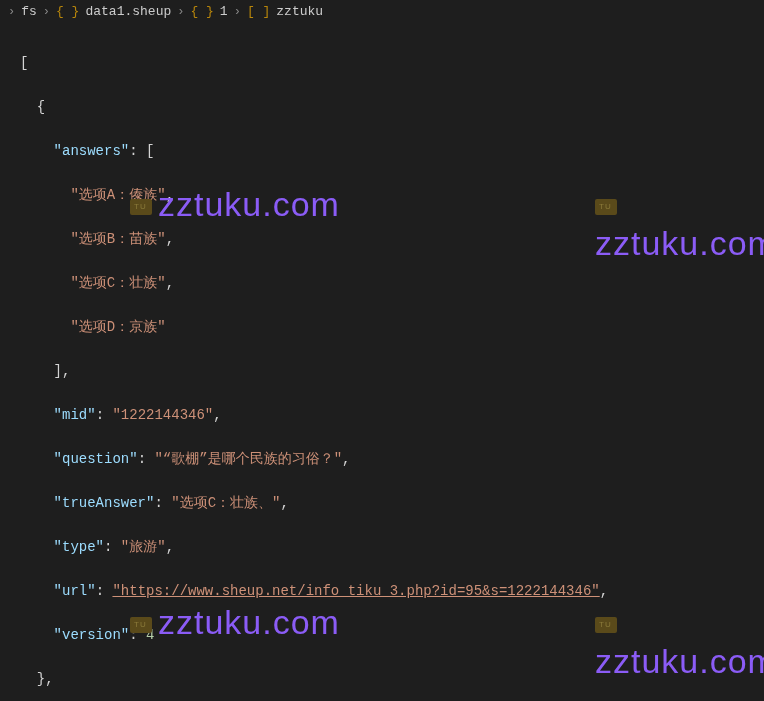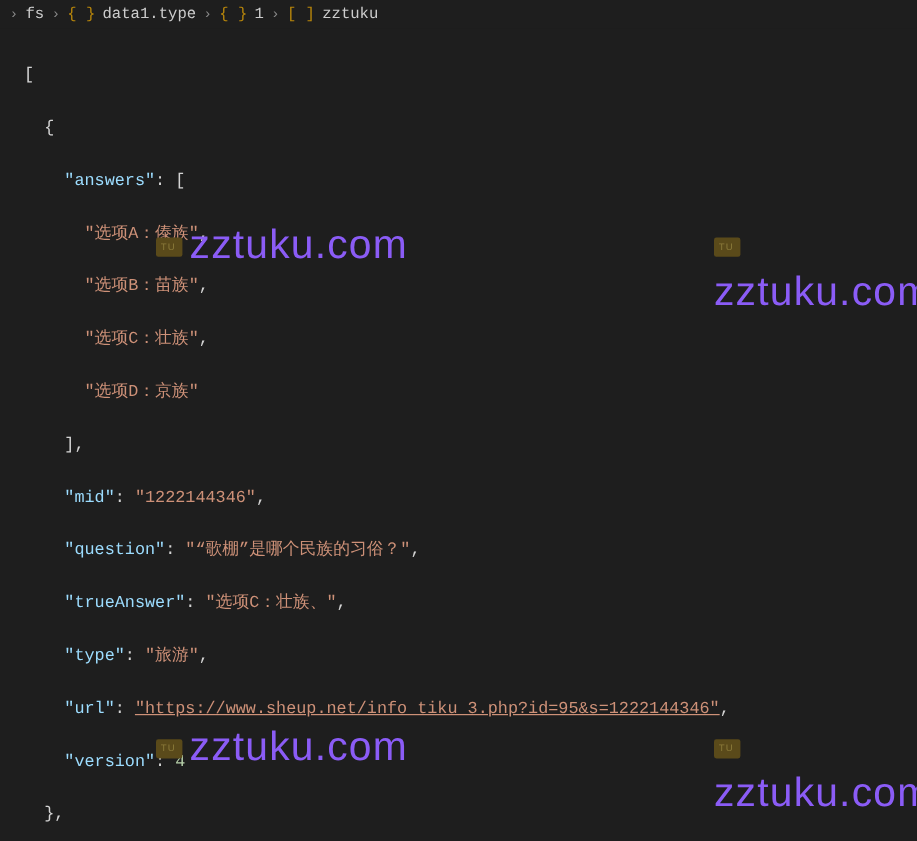--- a/index.html
+++ b/index.html
@@ -68,21 +68,21 @@
 }
 </style>
 </head>
 <body>
 
 <div class="breadcrumb">
   <span class="bc-sep">›</span>
   <span class="bc-item">fs</span>
   <span class="bc-sep">›</span>
   <span class="bc-icon-braces">{ }</span>
-  <span class="bc-item">data1.type</span>
+  <span class="bc-item">data1.sheup</span>
   <span class="bc-sep">›</span>
   <span class="bc-icon-braces">{ }</span>
   <span class="bc-item">1</span>
   <span class="bc-sep">›</span>
   <span class="bc-icon-brackets">[ ]</span>
   <span class="bc-item">zztuku</span>
 </div>
 
 <div class="editor">
 <span class="line"><span class="punct">[</span></span>

